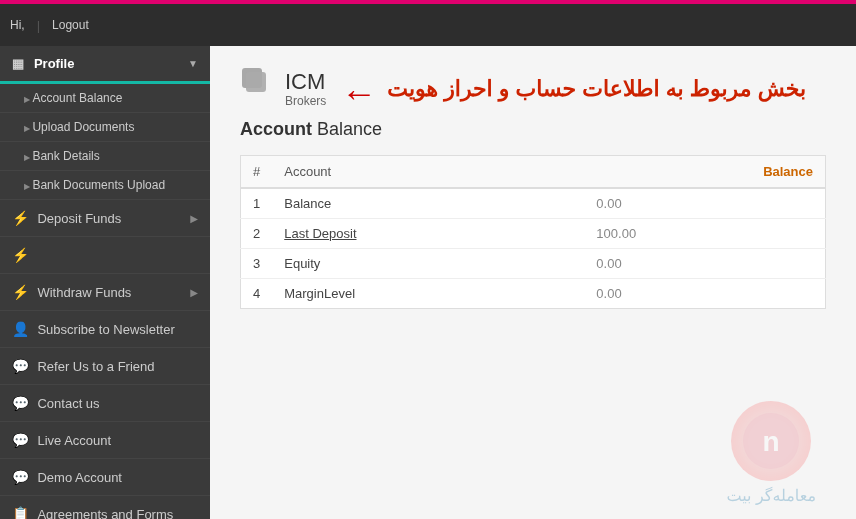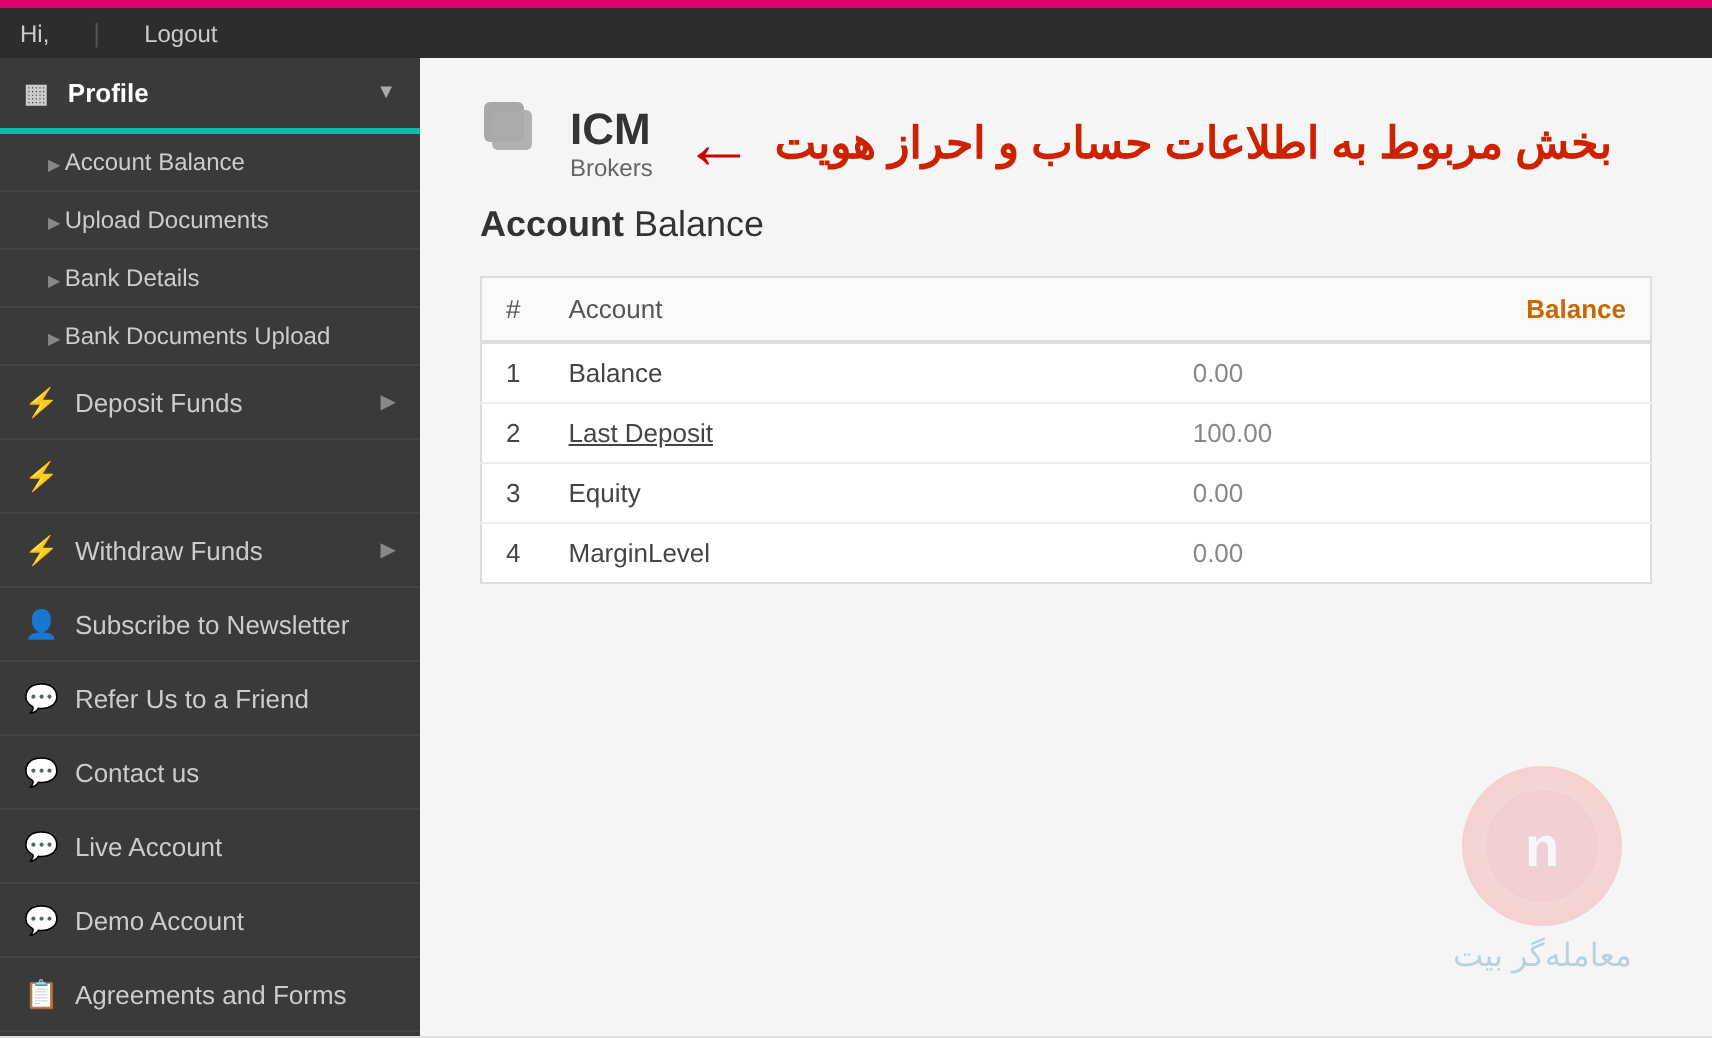--- a/index.html
+++ b/index.html
@@ -8,25 +8,25 @@
       height: 519px;
       font-family: Arial, sans-serif;
       font-size: 13px;
       background: #e0e0e0;
       overflow: hidden;
     }
 
     
     .top-bar {
       background: #2d2d2d;
-      height: 25px;
+      height: 42px;
       display: flex;
       align-items: center;
       padding: 0 10px;
-      gap: 22px;
+      gap: 12px;
     }
     .top-bar-user {
       color: #ccc;
       font-size: 12px;
     }
     .top-bar-divider {
       color: #555;
     }
     .top-bar-logout {
       color: #ccc;
@@ -285,21 +285,21 @@
   <div class="content-area">
 
     <div style="display:flex; align-items:center; margin-bottom:8px;">
 
       <div class="logo-box" style="margin-right:15px;">
         <svg width="45" height="45" viewBox="0 0 45 45">
           <rect x="2" y="2" width="20" height="20" rx="3" fill="#888" opacity="0.7"></rect>
           <rect x="6" y="6" width="20" height="20" rx="3" fill="#aaa" opacity="0.9"></rect>
         </svg>
         <div>
-          <div style="font-size:22px;font-weight:bold;color:#333;line-height:1.1;">ICM</div>
+          <div style="font-size:22px;font-weight:normal;color:#333;line-height:1.1;">ICM</div>
           <div style="font-size:12px;color:#666;line-height:1;">Brokers</div>
         </div>
       </div>
 
       <div class="red-arrow">←</div>
 
       <div class="persian-text">بخش مربوط به اطلاعات حساب و احراز هویت</div>
     </div>
 
     <div class="account-balance-heading" style="margin-bottom:15px;">

